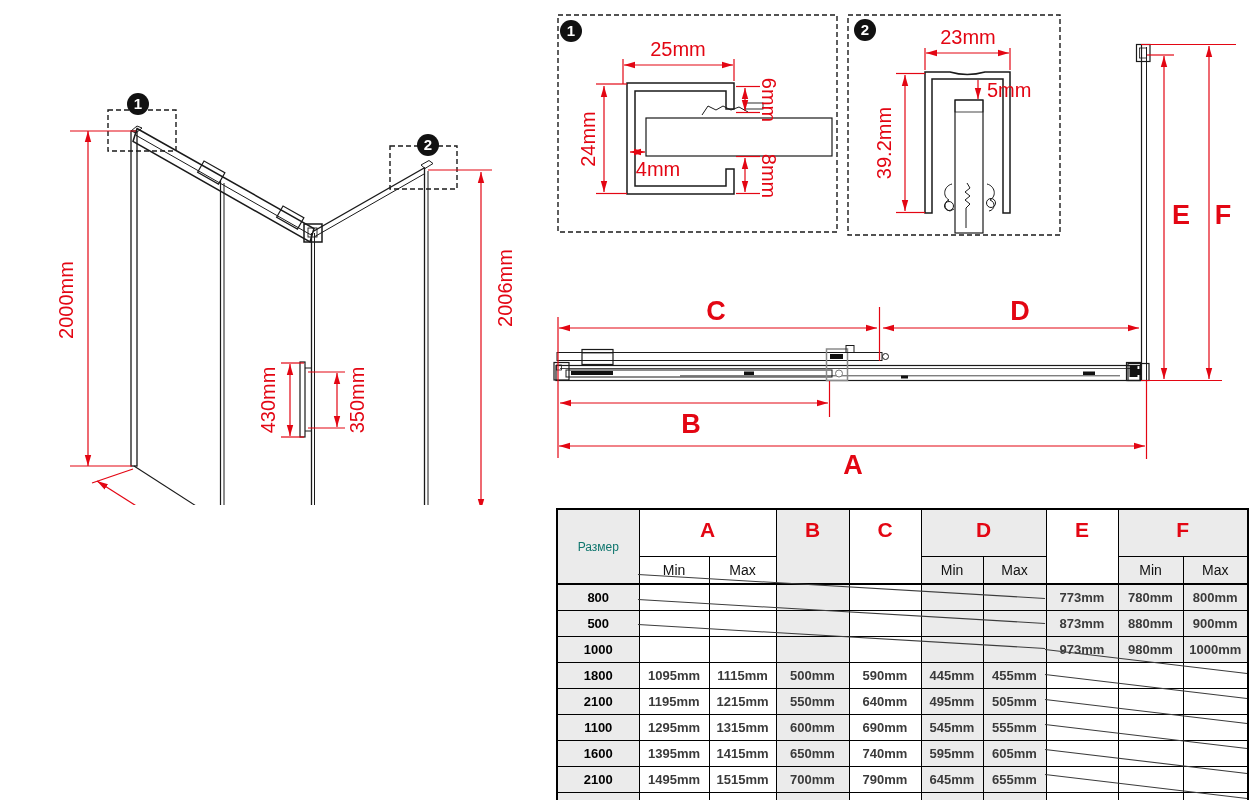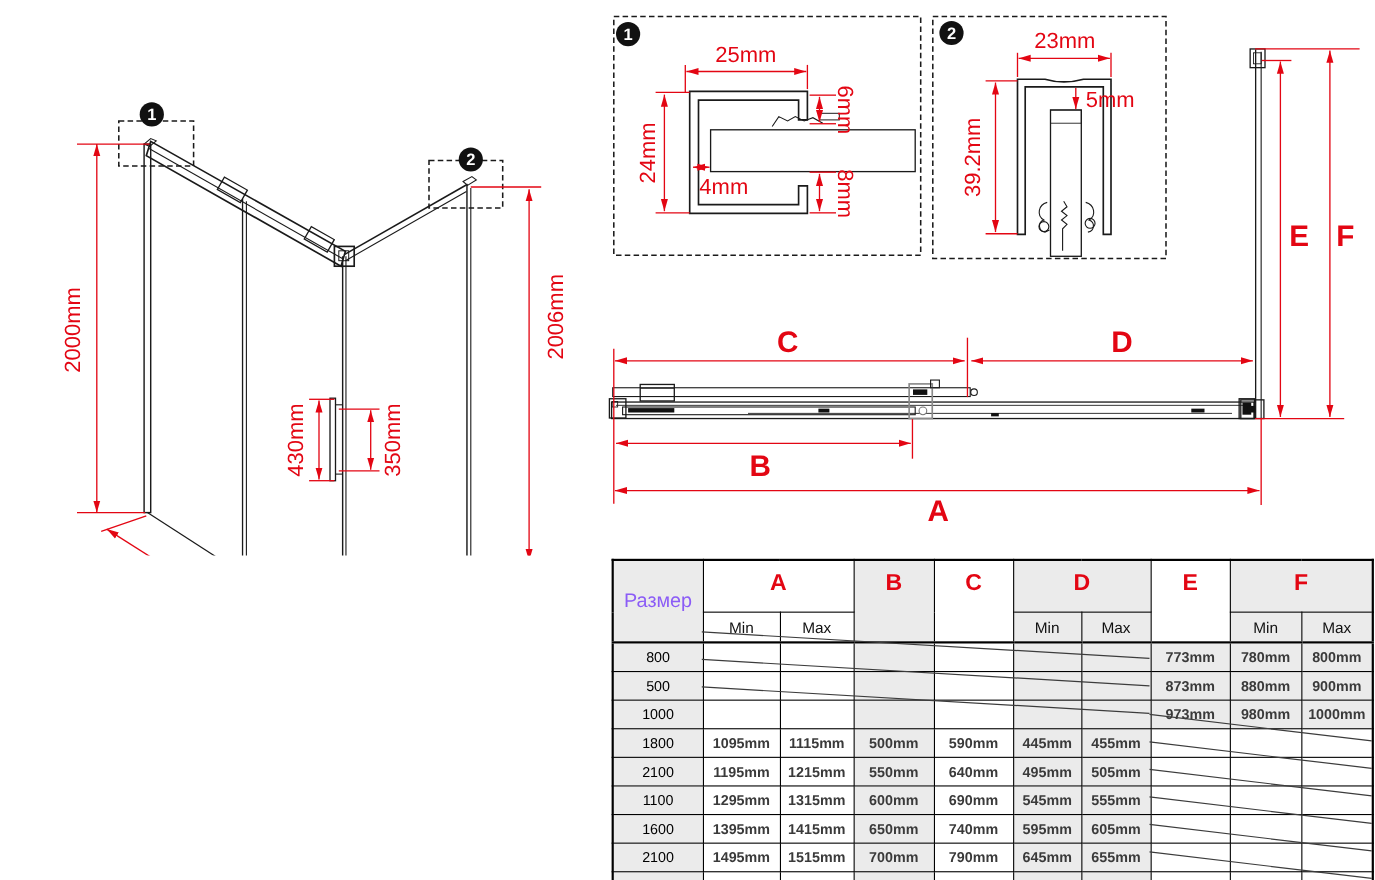--- a/index.html
+++ b/index.html
@@ -11,23 +11,23 @@
   .dimbig{font-size:27px;font-weight:bold;fill:#e30613;}
   .mk{font-size:15px;font-weight:bold;fill:#ffffff;}
   .blk{stroke:#1a1a1a;fill:none;}
   .red{stroke:#e30613;fill:none;stroke-width:1.2;}
   #size-table{position:absolute;left:556px;top:508px;}
   table{border-collapse:collapse;table-layout:fixed;border:2px solid #000;}
   td{border:1px solid #000;text-align:center;padding:0;overflow:hidden;
      font-family:"Liberation Sans",sans-serif;}
   .g{background:#ebebeb;} .w{background:#ffffff;}
   .letter{color:#e30613;font-size:21px;font-weight:bold;vertical-align:top;padding-top:6px;line-height:28px;}
-  .sizehd{font-size:18px;color:#8b5cf6;vertical-align:middle;}
+  .sizehd{font-size:12px;color:#0f766e;vertical-align:middle;}
   .mm{font-size:14px;font-weight:normal;color:#111;height:26px;line-height:26px;}
-  .rl{font-size:13px;font-weight:normal;color:#000;}
+  .rl{font-size:13px;font-weight:bold;color:#000;}
   .val{font-size:13px;color:#3a3a3a;font-weight:bold;}
   tr.dr td{height:25px;line-height:25px;}
   tr.r0 td{border-top:2px solid #000;}
   tr.h1 td{height:40px;}
   #strikes{position:absolute;left:556px;top:508px;pointer-events:none;}
 </style>
 </head>
 <body>
 <div id="canvas">
 

